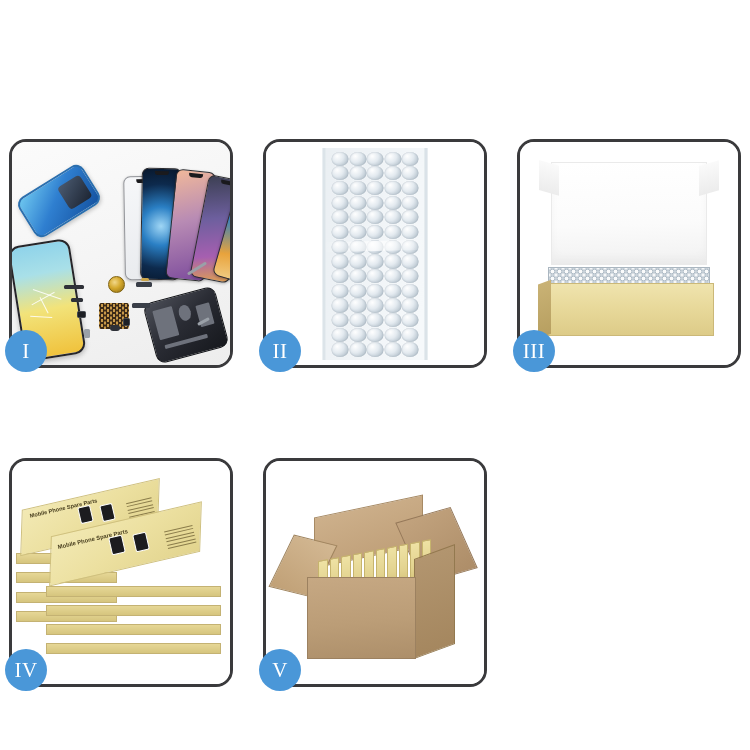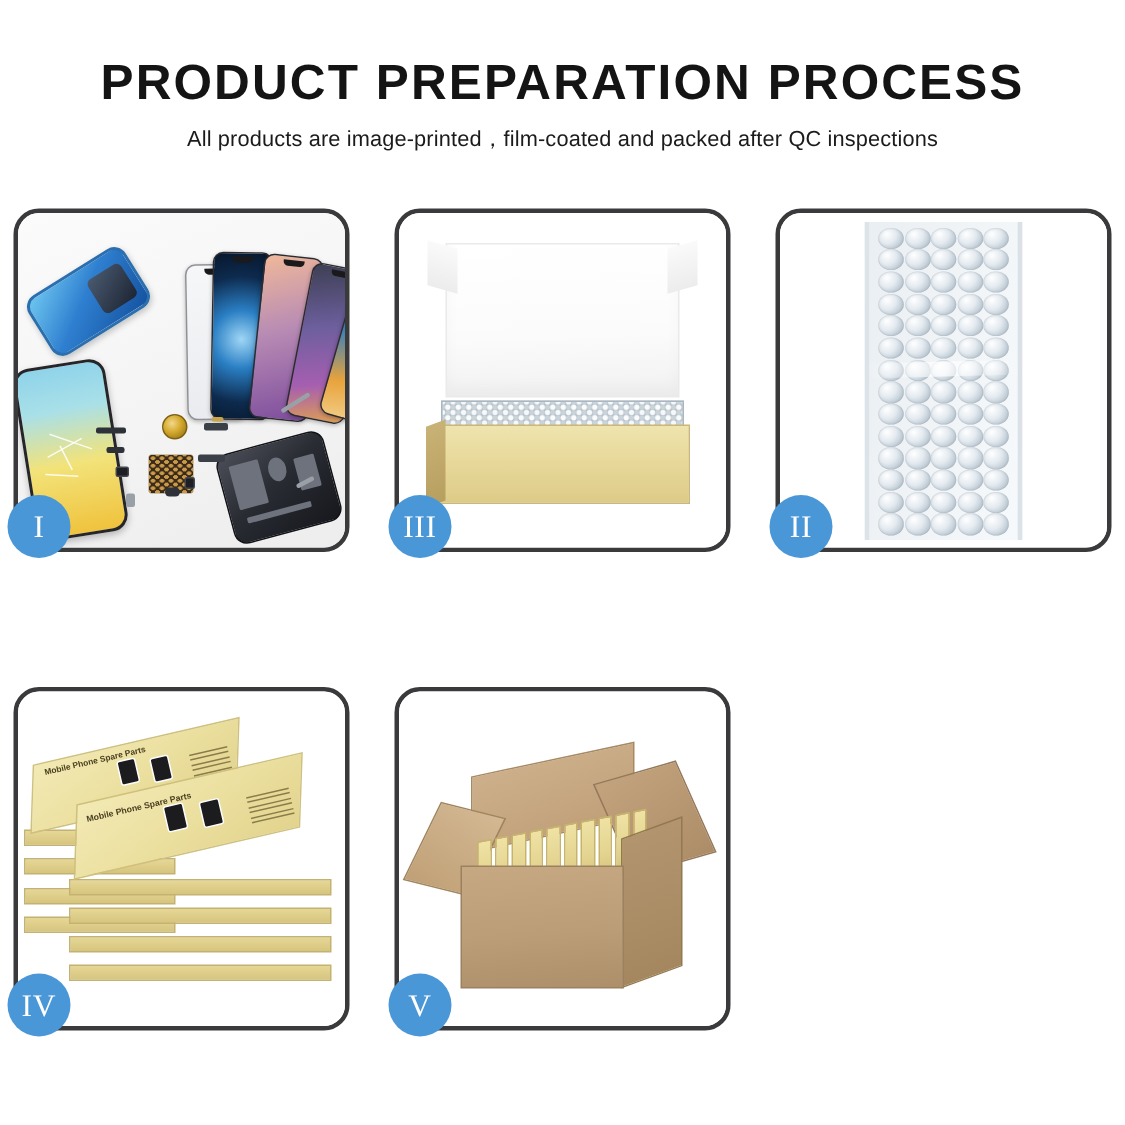--- a/index.html
+++ b/index.html
@@ -279,24 +279,20 @@
   }
   .tab { position:absolute; background: rgba(140,115,80,.5); }
 
   .sr { position:absolute; width:1px; height:1px; overflow:hidden; clip:rect(0 0 0 0); }
 </style>
 </head>
 <body>
 
 <div class="page">
 
-  <div class="header">
-    <div class="title">PRODUCT PREPARATION PROCESS</div>
-    <div class="subtitle">All products are image-printed，film-coated and packed after QC inspections</div>
-  </div>
 
   <div class="grid">
 
     <div class="panel">
       <div class="panel-inner p1">
 
         <div class="tilt-screen"></div>
 
         <div class="phone-fan">
           <div class="fanphone fp1">
@@ -343,112 +339,112 @@
         <div class="part silver" style="left:33%;top:84%;width:6px;height:9px;"></div>
         <div class="part silver" style="left:80%;top:56%;width:22px;height:3px;transform:rotate(-32deg);"></div>
         <div class="part silver" style="left:85%;top:80%;width:13px;height:3px;transform:rotate(-28deg);"></div>
 
         <div class="sr">Mobile phone screens and spare parts ready for preparation</div>
       </div>
       <div class="badge">I</div>
     </div>
 
     <div class="panel">
+      <div class="panel-inner p2">
+        <div class="wrapsheet">
+          <div class="bubbles">
+            <span class="bub"></span>
+              <span class="bub"></span>
+              <span class="bub"></span>
+              <span class="bub"></span>
+              <span class="bub"></span>
+            <span class="bub"></span>
+              <span class="bub"></span>
+              <span class="bub"></span>
+              <span class="bub"></span>
+              <span class="bub"></span>
+            <span class="bub"></span>
+              <span class="bub"></span>
+              <span class="bub"></span>
+              <span class="bub"></span>
+              <span class="bub"></span>
+            <span class="bub"></span>
+              <span class="bub"></span>
+              <span class="bub"></span>
+              <span class="bub"></span>
+              <span class="bub"></span>
+            <span class="bub"></span>
+              <span class="bub"></span>
+              <span class="bub"></span>
+              <span class="bub"></span>
+              <span class="bub"></span>
+            <span class="bub"></span>
+              <span class="bub"></span>
+              <span class="bub"></span>
+              <span class="bub"></span>
+              <span class="bub"></span>
+            <span class="bub"></span>
+              <span class="bub"></span>
+              <span class="bub"></span>
+              <span class="bub"></span>
+              <span class="bub"></span>
+            <span class="bub"></span>
+              <span class="bub"></span>
+              <span class="bub"></span>
+              <span class="bub"></span>
+              <span class="bub"></span>
+            <span class="bub"></span>
+              <span class="bub"></span>
+              <span class="bub"></span>
+              <span class="bub"></span>
+              <span class="bub"></span>
+            <span class="bub"></span>
+              <span class="bub"></span>
+              <span class="bub"></span>
+              <span class="bub"></span>
+              <span class="bub"></span>
+            <span class="bub"></span>
+              <span class="bub"></span>
+              <span class="bub"></span>
+              <span class="bub"></span>
+              <span class="bub"></span>
+            <span class="bub"></span>
+              <span class="bub"></span>
+              <span class="bub"></span>
+              <span class="bub"></span>
+              <span class="bub"></span>
+            <span class="bub"></span>
+              <span class="bub"></span>
+              <span class="bub"></span>
+              <span class="bub"></span>
+              <span class="bub"></span>
+            <span class="bub"></span>
+              <span class="bub"></span>
+              <span class="bub"></span>
+              <span class="bub"></span>
+              <span class="bub"></span>
+          </div>
+          <div class="wrapsheen"></div>
+        </div>
+        <div class="sr">Product wrapped in bubble wrap film</div>
+      </div>
+      <div class="badge">II</div>
+    </div>
+
+    <div class="panel">
       <div class="panel-inner p3">
         <div class="lid"></div>
         <div class="bubbleinsert"></div>
         <div class="boxbase"></div>
         <div class="sr">Bubble-wrapped product placed inside open kraft box</div>
       </div>
       <div class="badge">III</div>
     </div>
 
     <div class="panel">
-      <div class="panel-inner p2">
-        <div class="wrapsheet">
-          <div class="bubbles">
-            <span class="bub"></span>
-              <span class="bub"></span>
-              <span class="bub"></span>
-              <span class="bub"></span>
-              <span class="bub"></span>
-            <span class="bub"></span>
-              <span class="bub"></span>
-              <span class="bub"></span>
-              <span class="bub"></span>
-              <span class="bub"></span>
-            <span class="bub"></span>
-              <span class="bub"></span>
-              <span class="bub"></span>
-              <span class="bub"></span>
-              <span class="bub"></span>
-            <span class="bub"></span>
-              <span class="bub"></span>
-              <span class="bub"></span>
-              <span class="bub"></span>
-              <span class="bub"></span>
-            <span class="bub"></span>
-              <span class="bub"></span>
-              <span class="bub"></span>
-              <span class="bub"></span>
-              <span class="bub"></span>
-            <span class="bub"></span>
-              <span class="bub"></span>
-              <span class="bub"></span>
-              <span class="bub"></span>
-              <span class="bub"></span>
-            <span class="bub"></span>
-              <span class="bub"></span>
-              <span class="bub"></span>
-              <span class="bub"></span>
-              <span class="bub"></span>
-            <span class="bub"></span>
-              <span class="bub"></span>
-              <span class="bub"></span>
-              <span class="bub"></span>
-              <span class="bub"></span>
-            <span class="bub"></span>
-              <span class="bub"></span>
-              <span class="bub"></span>
-              <span class="bub"></span>
-              <span class="bub"></span>
-            <span class="bub"></span>
-              <span class="bub"></span>
-              <span class="bub"></span>
-              <span class="bub"></span>
-              <span class="bub"></span>
-            <span class="bub"></span>
-              <span class="bub"></span>
-              <span class="bub"></span>
-              <span class="bub"></span>
-              <span class="bub"></span>
-            <span class="bub"></span>
-              <span class="bub"></span>
-              <span class="bub"></span>
-              <span class="bub"></span>
-              <span class="bub"></span>
-            <span class="bub"></span>
-              <span class="bub"></span>
-              <span class="bub"></span>
-              <span class="bub"></span>
-              <span class="bub"></span>
-            <span class="bub"></span>
-              <span class="bub"></span>
-              <span class="bub"></span>
-              <span class="bub"></span>
-              <span class="bub"></span>
-          </div>
-          <div class="wrapsheen"></div>
-        </div>
-        <div class="sr">Product wrapped in bubble wrap film</div>
-      </div>
-      <div class="badge">II</div>
-    </div>
-
-    <div class="panel">
       <div class="panel-inner p4">
         <div class="stack">
 
           <div class="sb-front" style="left:0%;  top:40%; width:48%;"></div>
           <div class="sb-front" style="left:0%;  top:50%; width:48%;"></div>
           <div class="sb-front" style="left:0%;  top:60%; width:48%;"></div>
           <div class="sb-front" style="left:0%;  top:70%; width:48%;"></div>
 
           <div class="sb-front" style="left:14%; top:57%; width:84%;"></div>
           <div class="sb-front" style="left:14%; top:67%; width:84%;"></div>

